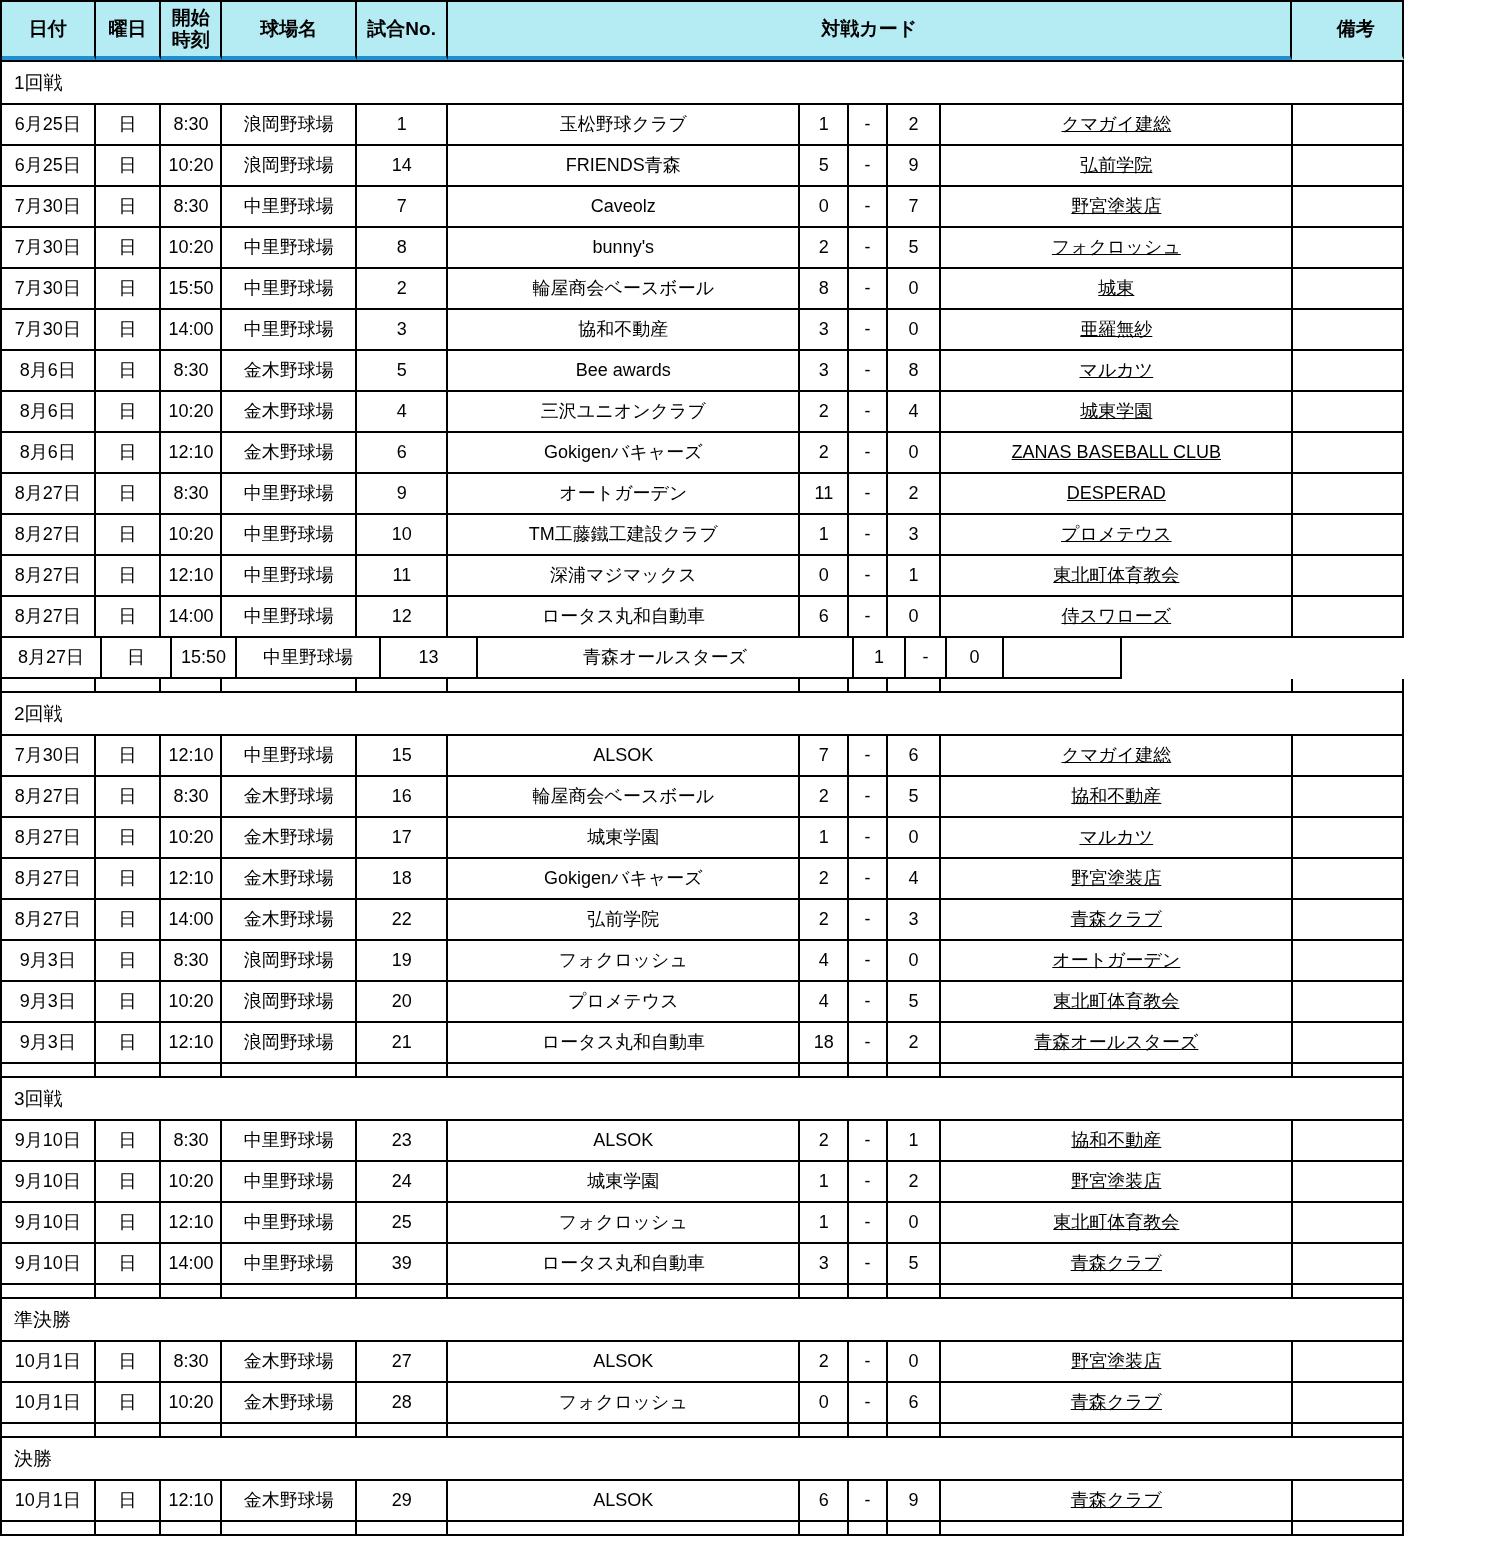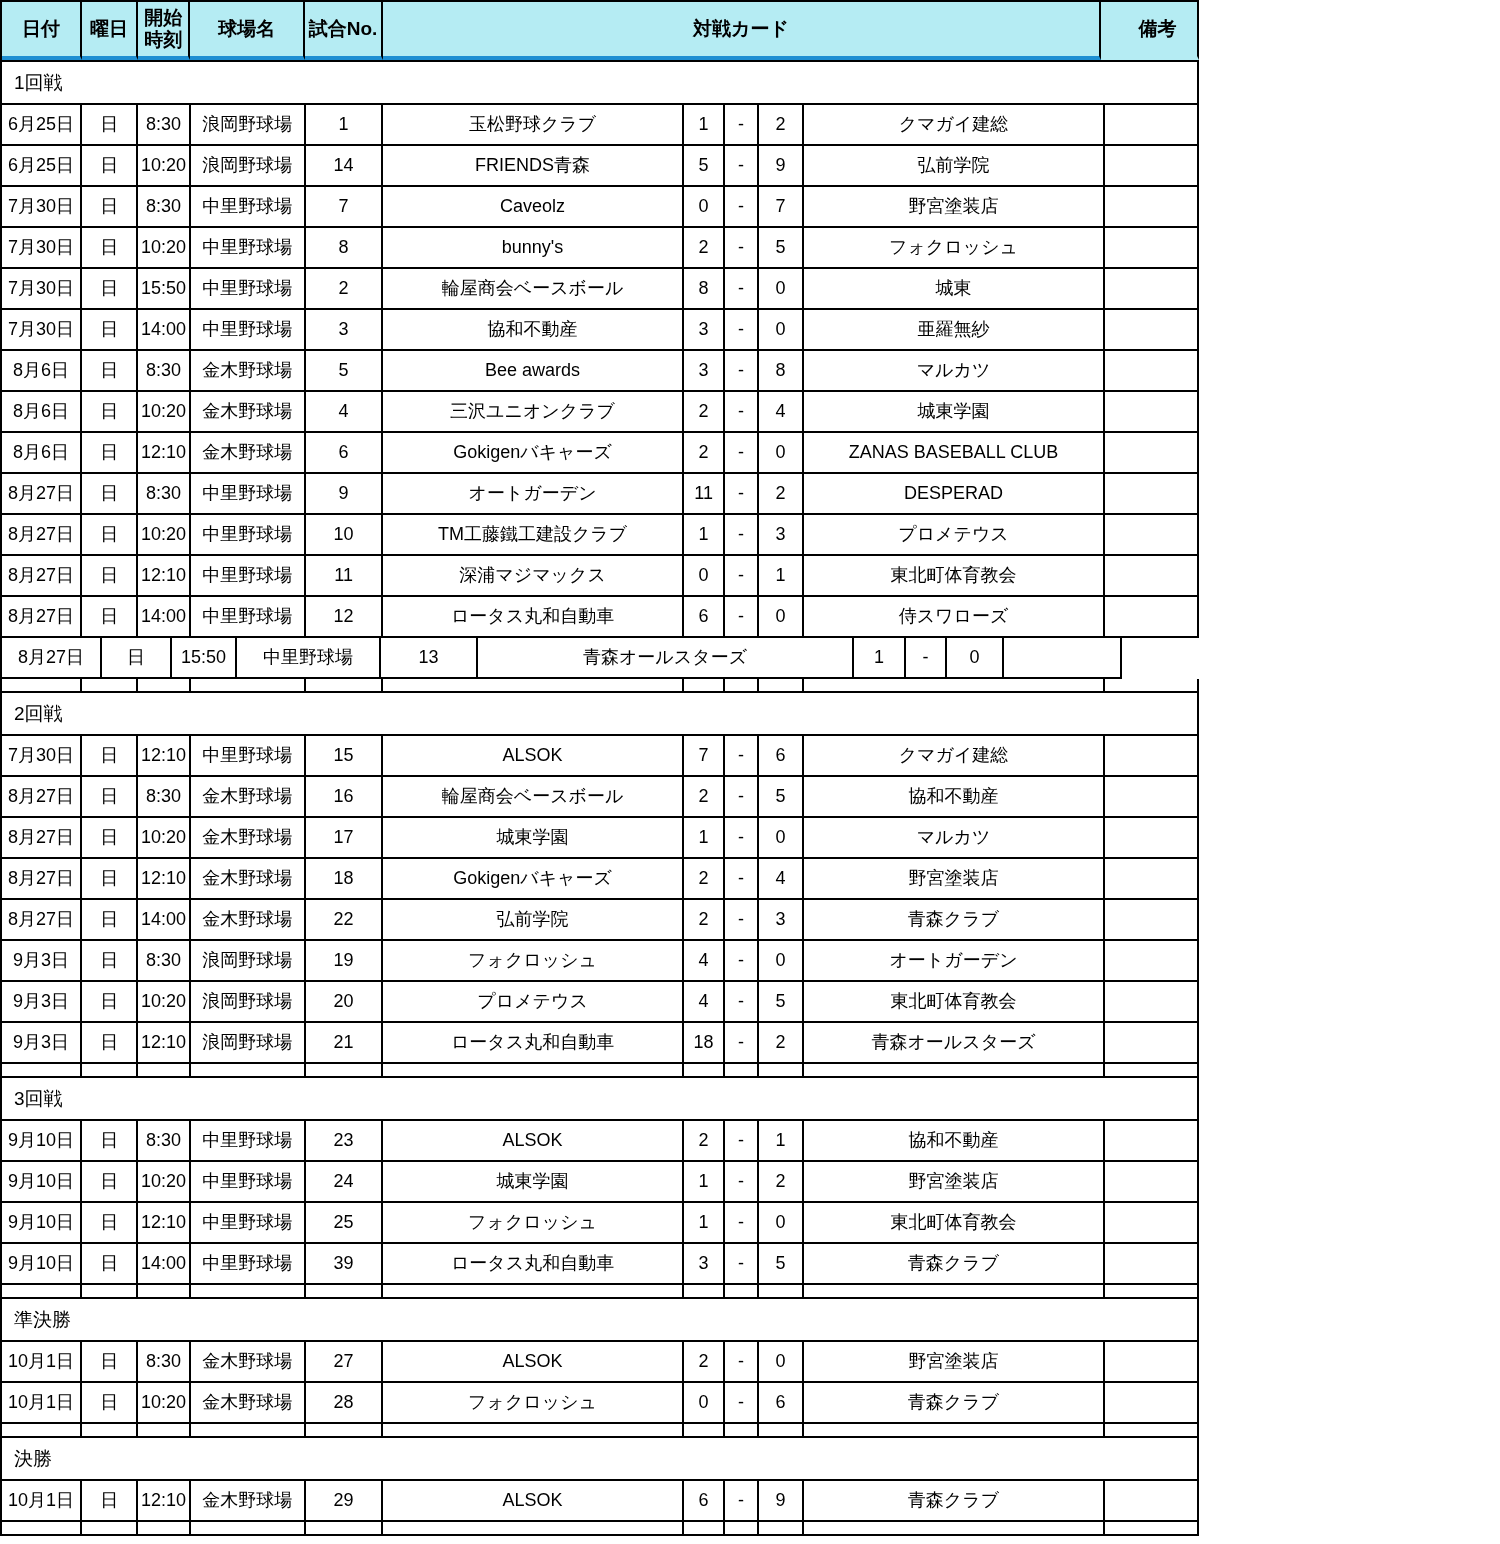--- a/index.html
+++ b/index.html
@@ -1,17 +1,17 @@
 <!DOCTYPE html>
 <html><head>
 <meta charset="utf-8">
 <style>
   html,body{margin:0;padding:0;background:#fff;}
   .sheet{
-    width:1199px;
+    width:1404px;
     font-family:"Liberation Sans","DejaVu Sans",sans-serif;
     color:#000;
     border-left:2px solid #000;
     border-top:2px solid #000;
     box-sizing:border-box;
   }
   .row{display:flex;}
   .cell{
     box-sizing:border-box;
     border-right:2px solid #000;
@@ -27,21 +27,21 @@
   
   .c-date{width:100px;}
   .c-day{width:70px;}
   .c-time{width:65px;}
   .c-stadium{width:144px;}
   .c-no{width:97px;}
   .c-team1{width:376px;}
   .c-s1{width:52px;}
   .c-dash{width:41px;}
   .c-s2{width:57px;}
-  .c-team2{width:376px;}
+  .c-team2{width:376px;text-decoration:underline;}
   .c-rem{width:118px;}
   
   .row.header{border-bottom:2px solid #000;}
   .row.header .cell{
     height:58px;
     background:#b5ecf3;
     font-weight:bold;
     font-size:19px;
     border-bottom:4px solid #1f8fd2;
   }

